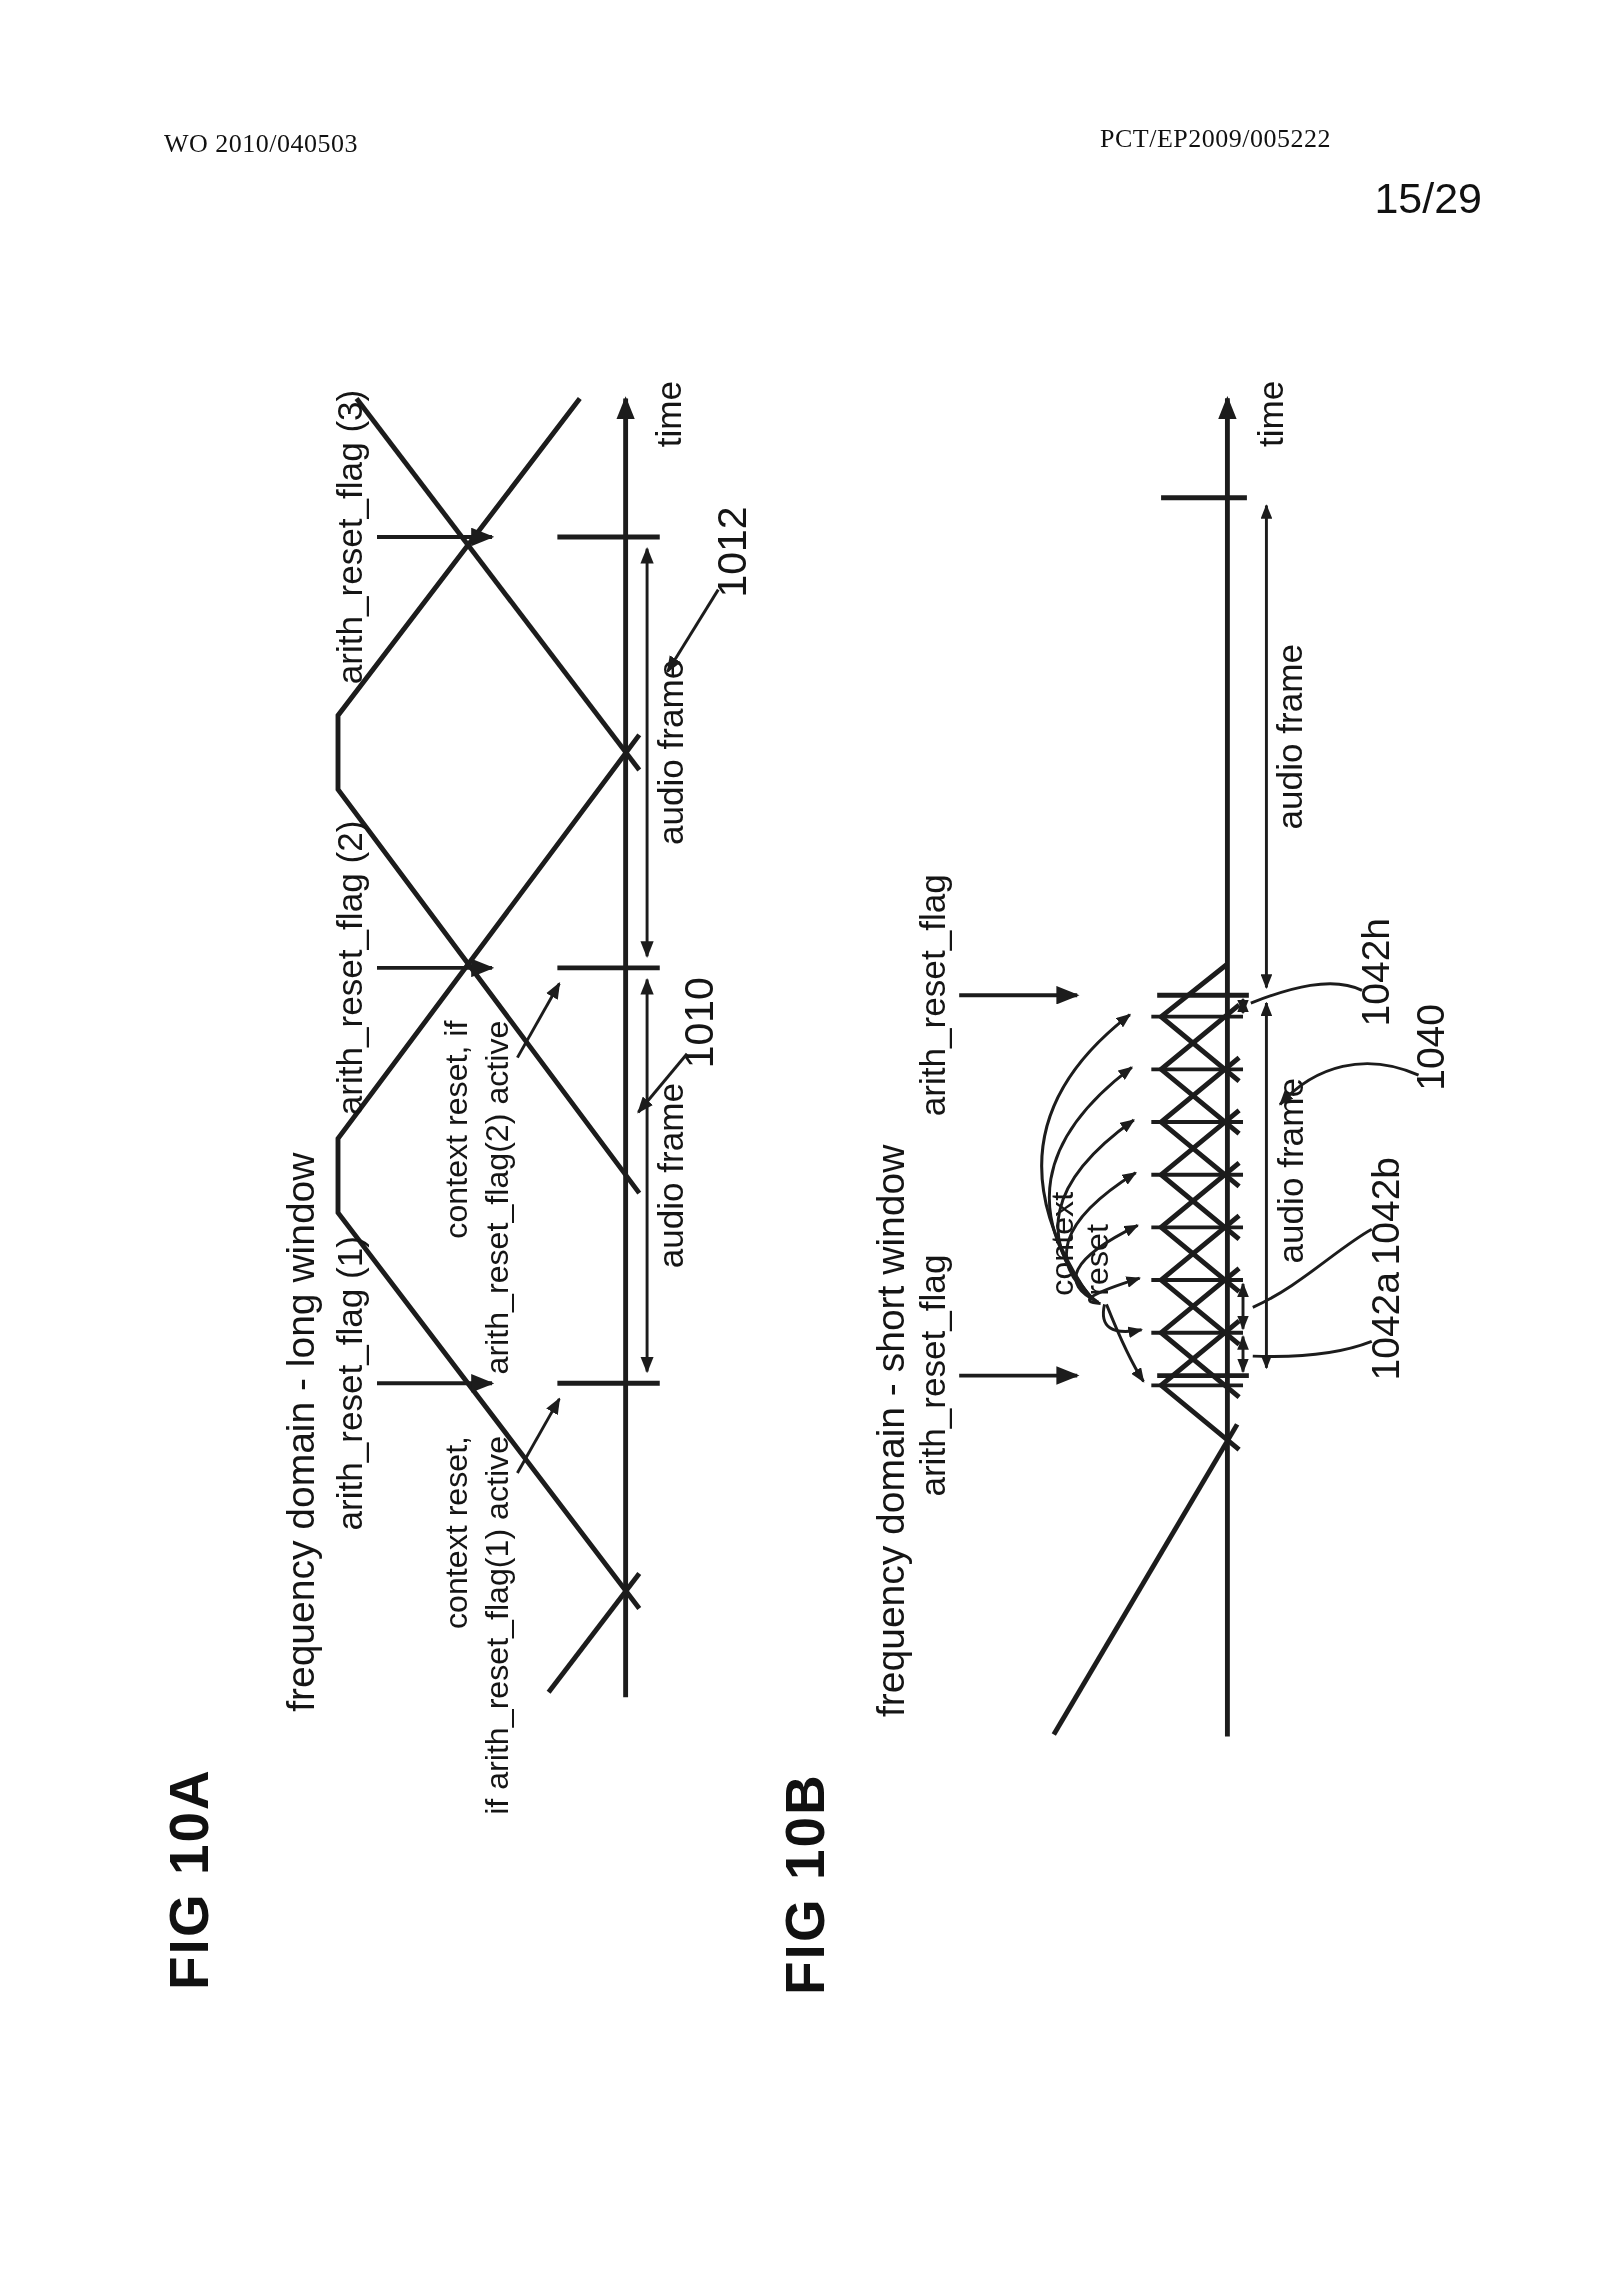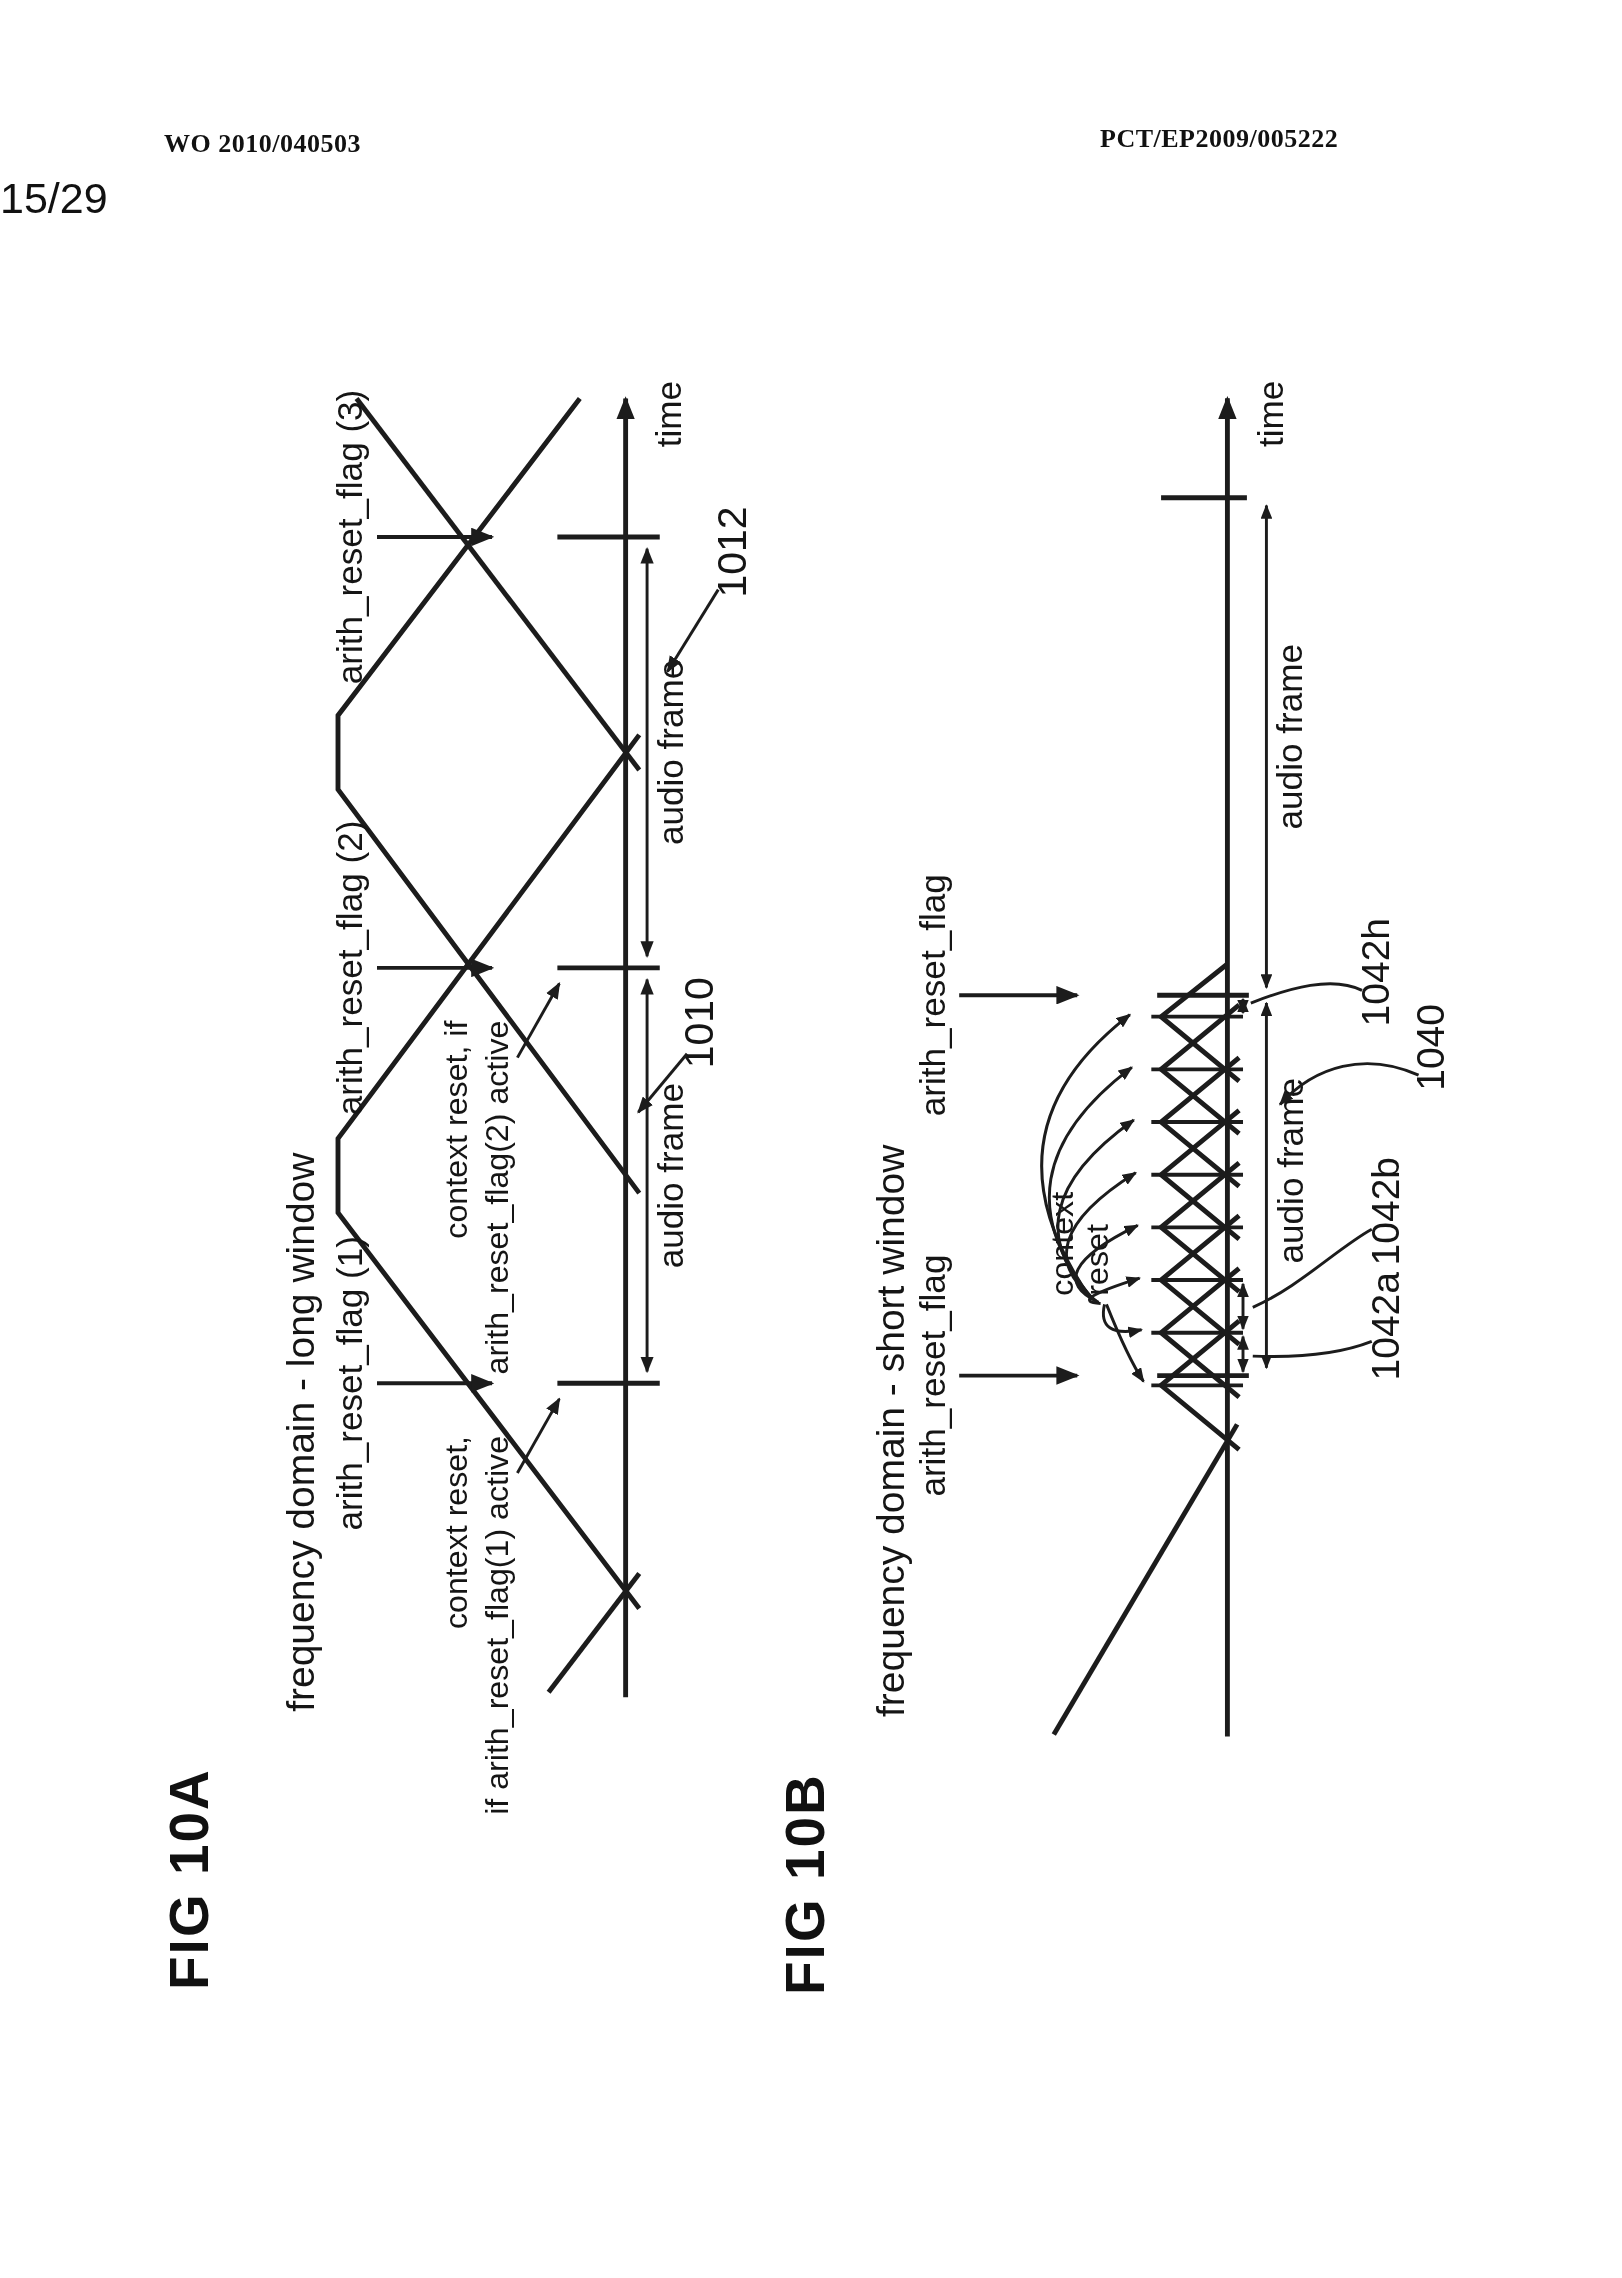--- a/index.html
+++ b/index.html
@@ -1,23 +1,23 @@
 <!DOCTYPE html>
 <html><head>
 <meta charset="utf-8">
 <style>
   html,body{margin:0;padding:0;background:#888;}
   #sheet{
     position:relative;width:1623px;height:2278px;background:#ffffff;
     font-family:"Liberation Sans",sans-serif;color:#111;overflow:hidden;
   }
-  .hdr{position:absolute;font-family:"Liberation Serif",serif;font-weight:bold;font-size:26px;letter-spacing:0.5px;}
+  .hdr{position:absolute;font-family:"Liberation Serif",serif;font-weight:normal;font-size:26px;letter-spacing:0.5px;}
   #hdr-left{left:164px;top:129px;}
   #hdr-right{left:1100px;top:124px;}
-  #page-num{position:absolute;left:0;top:174px;width:1482px;text-align:left;font-size:43px;font-weight:500;}
+  #page-num{position:absolute;left:0;top:174px;width:1482px;text-align:right;font-size:43px;font-weight:500;}
   #footer{position:absolute;left:0;top:2071px;width:1453px;text-align:center;font-size:35px;letter-spacing:0.5px;font-weight:500;}
   .figsvg{position:absolute;overflow:visible;}
   #fig-a-svg{left:221px;top:252px;}
   #fig-b-svg{left:808px;top:252px;}
   .fig-label{
     position:absolute;font-size:55px;font-weight:600;letter-spacing:2px;
     transform:rotate(-90deg);transform-origin:0 100%;white-space:nowrap;line-height:55px;height:55px;
   }
   #fig-a-label{left:217px;top:1935px;}
   #fig-b-label{left:833px;top:1940px;}

